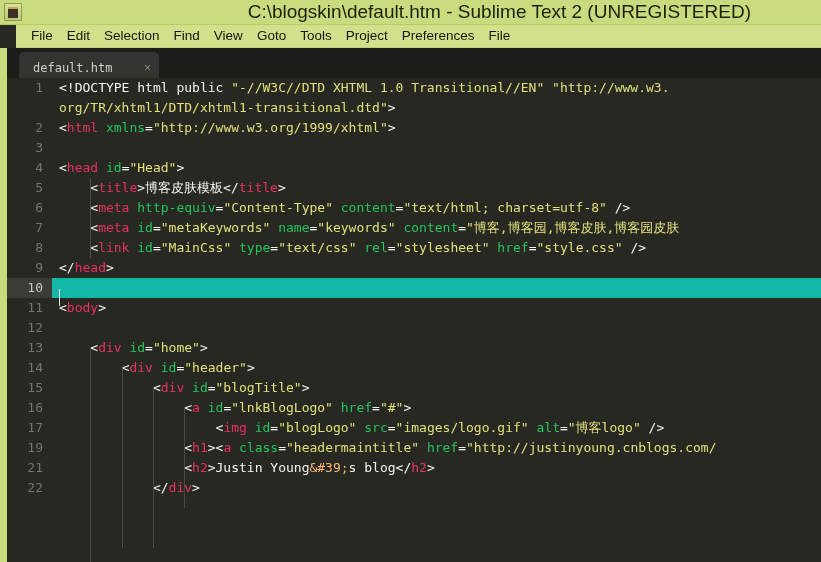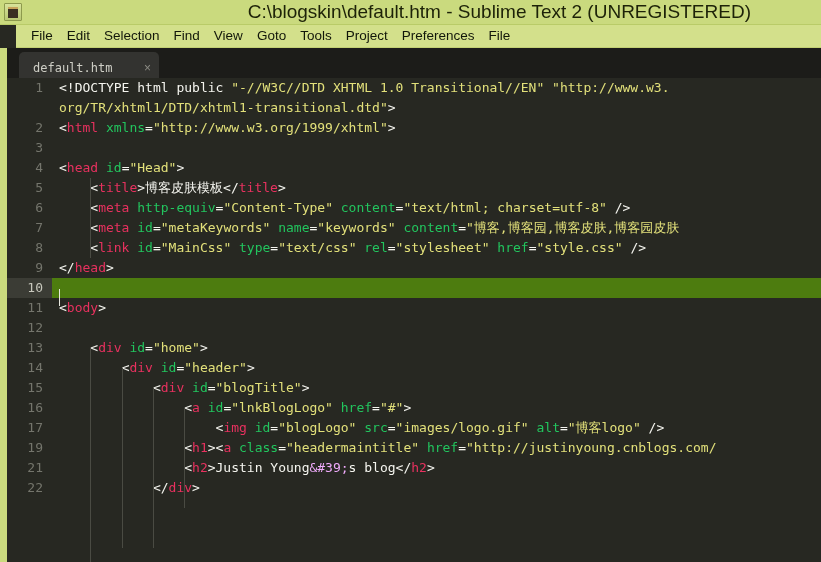--- a/index.html
+++ b/index.html
@@ -146,21 +146,21 @@
     font-size: 13px;
     line-height: 20px;
   }
   .row {
     position: relative;
     display: flex;
     height: 20px;
     align-items: flex-start;
     white-space: pre;
   }
-  .row.active { background: #4d7c0f; align-items: center; }
+  .row.active { background: #14b8a6; align-items: center; }
   .row.active .gut { background: #3b3c35; }
   .gut {
     width: 45px;
     flex: 0 0 45px;
     text-align: right;
     padding-right: 9px;
     box-sizing: border-box;
     color: #74756c;
     font-size: 13px;
     line-height: 20px;
@@ -198,21 +198,21 @@
     height: 17px;
     background: #e8e8e0;
     top: 1px;
   }
 
   
   .t-tag   { color: #e8315f; margin-top: 32px; }
   .t-attr  { color: #22c55e; }
   .t-str   { color: #e2e07a; }
   .t-txt   { color: #f5f5ef; }
-  .t-ent   { color: #f0abfc; }
+  .t-ent   { color: #fdba74; }
   .t-punct { color: #f5f5ef; }
 </style>
 </head>
 <body>
 
 <div id="app">
 
   <div class="titlebar">
     <div class="title-icon"></div>
     <div class="title-text">C:\blogskin\default.htm - Sublime Text 2 (UNREGISTERED)</div>

